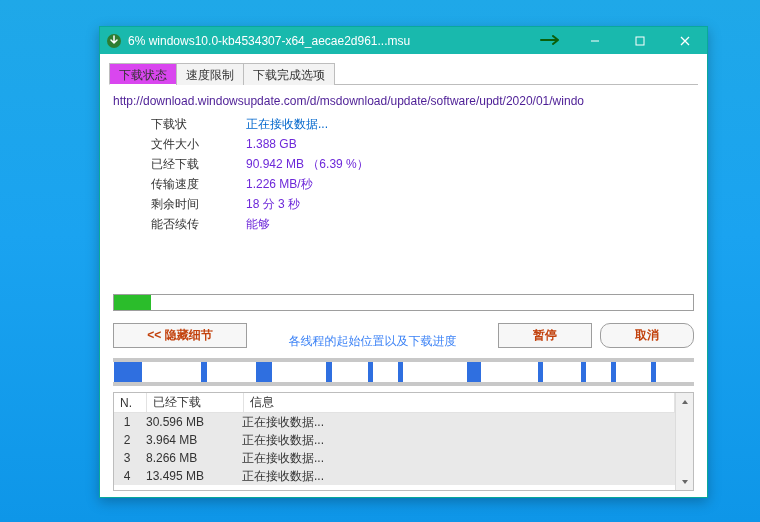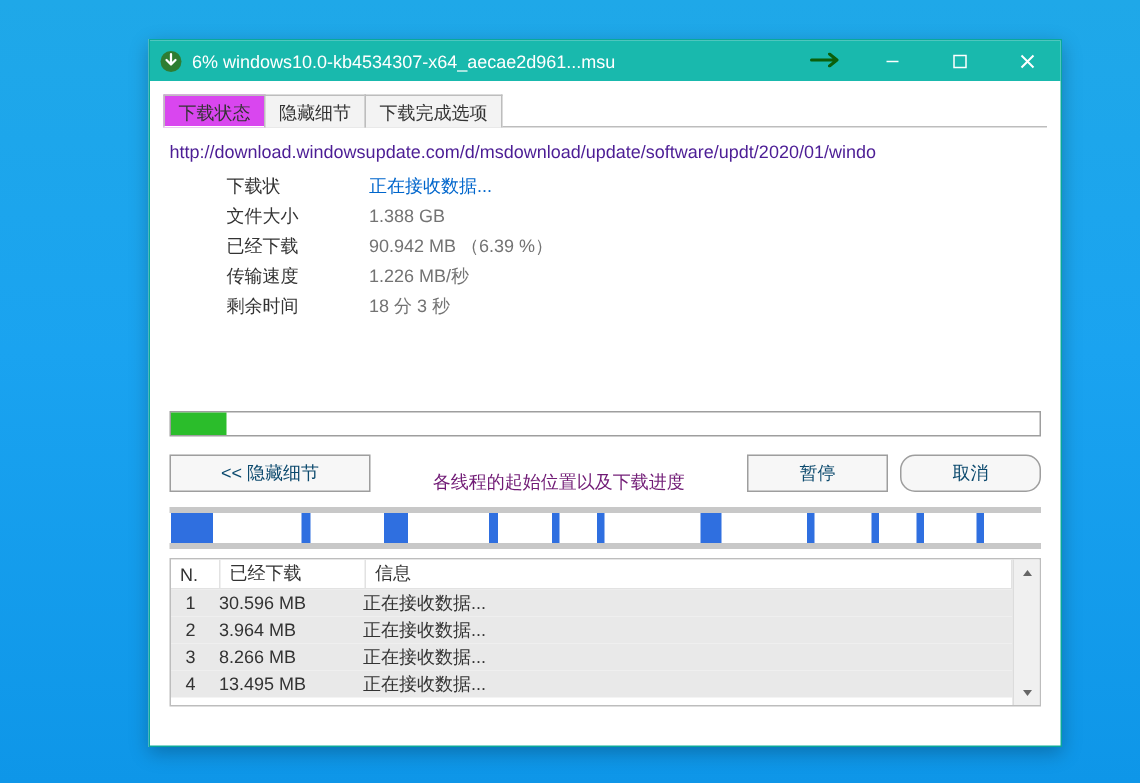--- a/index.html
+++ b/index.html
@@ -14,28 +14,28 @@
   .tb-close{background:#f0615e00;}
   .green-arrow{margin-right:10px;}
   .client{padding:8px 9px 9px 9px;}
   .tabstrip{display:flex;border-bottom:1px solid #bdbdbd;height:22px;}
   .tab{padding:3px 9px 0 9px;border:1px solid #bdbdbd;border-bottom:none;margin-right:-1px;background:#f3f3f3;position:relative;top:1px;color:#333;}
   .tab.active{background:#d946ef;border-bottom:1px solid #fff;}
   .url{margin:9px 4px 6px 4px;color:#4c1d95;white-space:nowrap;overflow:hidden;}
   .kv{margin:0 4px;}
   .kv-row{display:flex;line-height:20px;}
   .kv-row .k{width:95px;color:#333;margin-left:38px;}
-  .kv-row .v{color:#737373;}
+  .kv-row .v{color:#6d28d9;}
   .kv-row .v.link{color:#0066cc;}
   .progress{margin:60px 4px 10px 4px;height:15px;border:1px solid #9e9e9e;background:#fff;position:relative;}
   .progress .bar{position:absolute;left:0;top:0;bottom:0;background:#2bbd2b;}
   .btnrow{display:flex;align-items:center;margin:0 4px 8px 4px;}
-  .btn{height:23px;border:1px solid #9e9e9e;background:#f7f7f7;padding:0 14px;display:flex;align-items:center;justify-content:center;color:#0c4a6e;}
+  .btn{height:23px;border:1px solid #9e9e9e;background:#f7f7f7;padding:0 14px;display:flex;align-items:center;justify-content:center;color:#c2410c;font-weight:bold;}
   .btn+.btn{margin-left:8px;border-radius:10px;}
-  .centertext{flex:1;text-align:center;color:#701a75;margin-top:12px;}
+  .centertext{flex:1;text-align:center;color:#3b82f6;margin-top:12px;}
   .segbar{margin:0 4px 0 4px;height:20px;border-top:4px solid #c8c8c8;border-bottom:4px solid #c8c8c8;background:#fff;position:relative;}
   .segbar .seg{position:absolute;top:0;bottom:0;background:#2f6fe0;}
   .threads{margin:6px 4px 0 4px;border:1px solid #bdbdbd;height:97px;display:flex;}
   .threads .scroll{flex:1;overflow:hidden;}
   .thead{display:flex;background:#fff;border-bottom:1px solid #e2e2e2;height:19px;align-items:center;color:#333;}
   .thead div{border-right:1px solid #e2e2e2;padding-left:6px;height:19px;display:flex;align-items:center;}
   .col-n{width:26px;}
   .col-dl{width:90px;}
   .col-info{flex:1;}
   .trow{display:flex;height:18px;align-items:center;background:#e9e9e9;color:#333;}
@@ -76,21 +76,21 @@
     <div class="tb-btn tb-close">
       <svg width="10" height="10">
           <path d="M1 1l8 8M9 1l-8 8" stroke="#fff" stroke-width="1.3"></path>
         </svg>
     </div>
   </div>
 
   <div class="client">
     <div class="tabstrip">
       <div class="tab active">下载状态</div>
-      <div class="tab">隐藏细节</div>
+      <div class="tab">速度限制</div>
       <div class="tab">下载完成选项</div>
     </div>
 
     <div class="url">http://download.windowsupdate.com/d/msdownload/update/software/updt/2020/01/windo</div>
 
     <div class="kv">
       <div class="kv-row">
           <div class="k">下载状</div>
           <div class="v link">正在接收数据...</div>
         </div>
@@ -102,20 +102,24 @@
           <div class="k">已经下载</div>
           <div class="v">90.942  MB （6.39 %）</div>
         </div>
       <div class="kv-row">
           <div class="k">传输速度</div>
           <div class="v">1.226  MB/秒</div>
         </div>
       <div class="kv-row">
           <div class="k">剩余时间</div>
           <div class="v">18 分 3 秒</div>
+        </div>
+      <div class="kv-row">
+          <div class="k">能否续传</div>
+          <div class="v">能够</div>
         </div>
     </div>
 
     <div class="progress">
       <div class="bar" style="width: 6.39%;"></div>
     </div>
 
     <div class="btnrow">
       <div class="btn" style="width:104px">&lt;&lt;  隐藏细节</div>
       <div class="centertext">各线程的起始位置以及下载进度</div>

